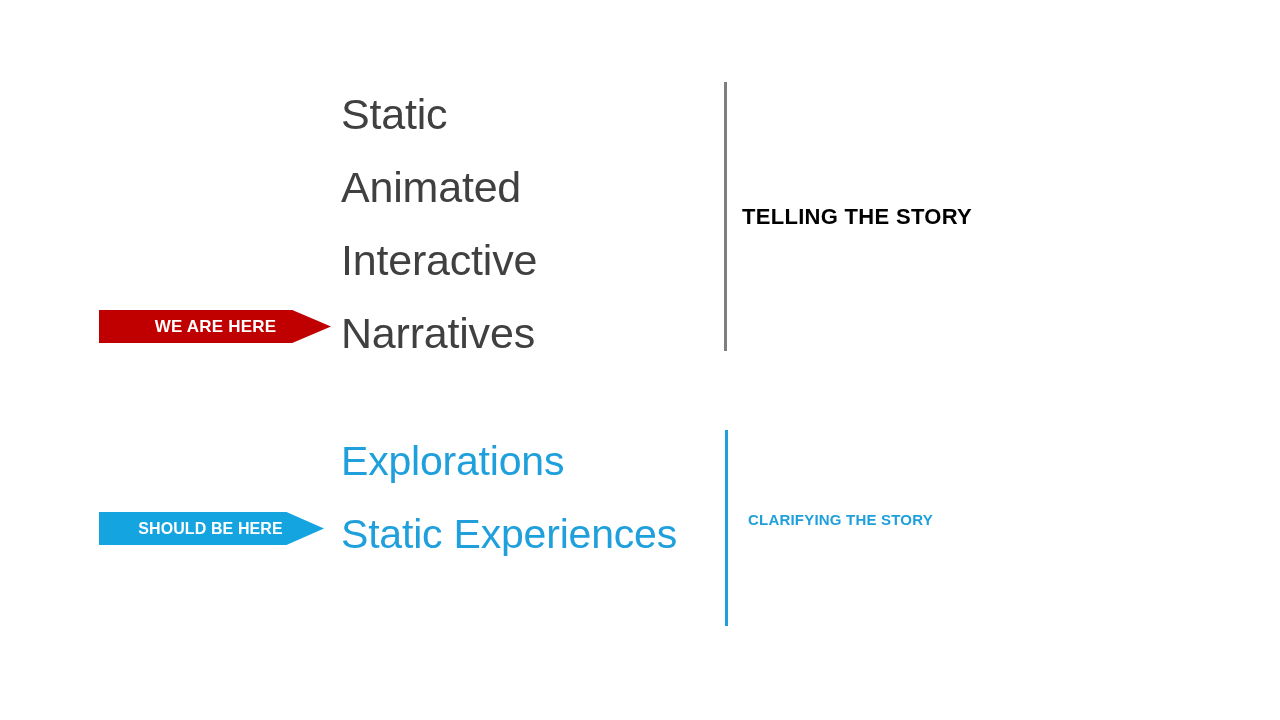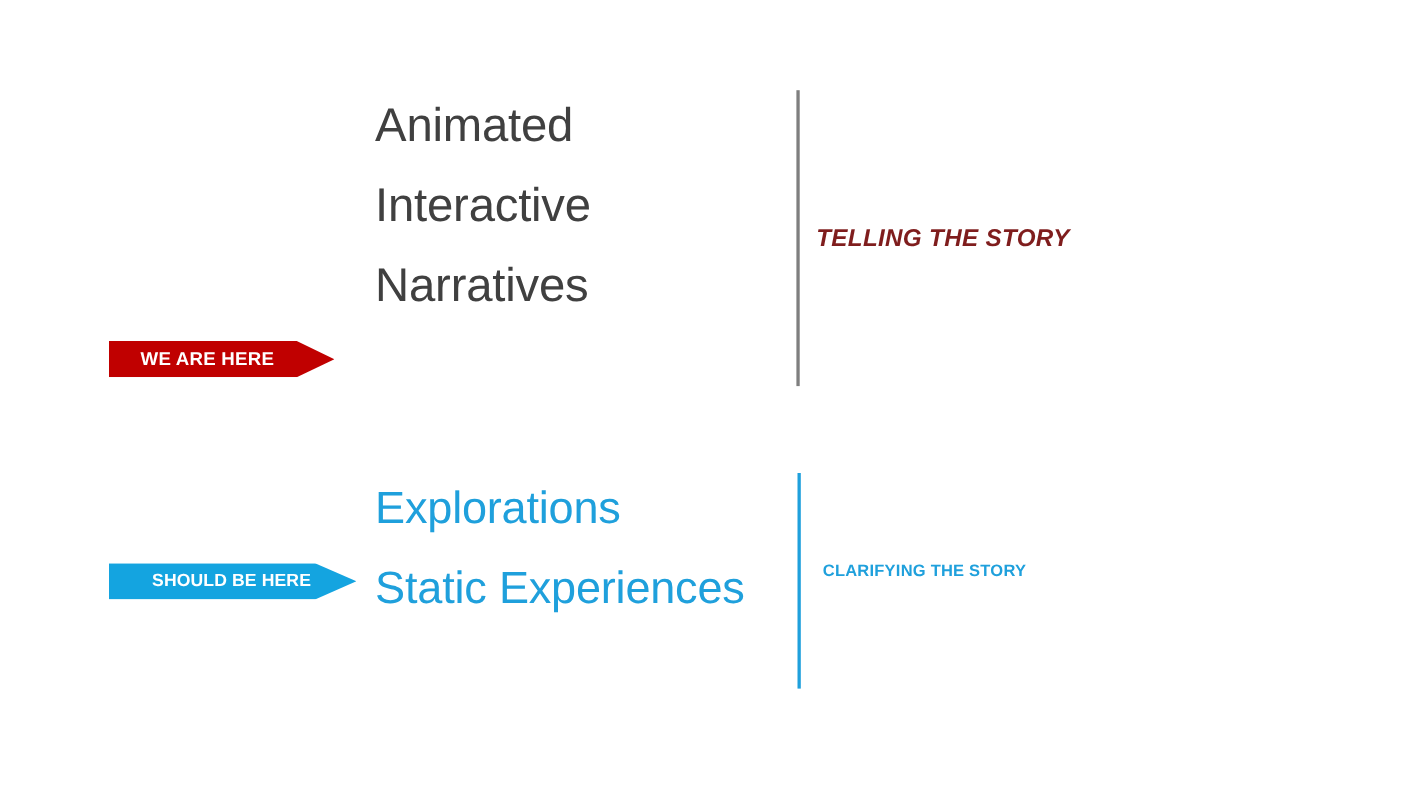--- a/index.html
+++ b/index.html
@@ -83,22 +83,21 @@
   .section-caption {
     position: absolute;
     font-weight: bold;
     white-space: nowrap;
   }
   #caption-telling {
     left: 742px;
     top: 204px;
     font-size: 22px;
     letter-spacing: 0.3px;
-    color: #7f1d1d;
-    font-style: italic;
+    color: #000000;
   }
   #caption-clarifying {
     left: 748px;
     top: 511px;
     font-size: 15px;
     letter-spacing: 0.2px;
     color: #1FA0DC;
   }
 
   
@@ -112,20 +111,21 @@
     white-space: nowrap;
     -webkit-clip-path: polygon(0 0, 83.3% 0, 100% 50%, 83.3% 100%, 0 100%);
     clip-path: polygon(0 0, 83.3% 0, 100% 50%, 83.3% 100%, 0 100%);
   }
   #arrow-we-are-here {
     left: 99px;
     top: 310px;
     width: 205px;
     height: 33px;
     background: #C00000;
+    padding-left: 27px;
   }
   #arrow-we-are-here .arrow-label {
     font-size: 17px;
     letter-spacing: 0.2px;
     padding-right: 26px;
   }
   #arrow-should-be-here {
     left: 99px;
     top: 512px;
     width: 205px;
@@ -140,20 +140,21 @@
   }
 </style>
 </head>
 <body>
 
 <div class="slide">
 
   <div class="group">
 
     <ul class="item-list" id="top-list">
+      <li>Static</li>
       <li>Animated</li>
       <li>Interactive</li>
       <li>Narratives</li>
     </ul>
 
     <div class="divider" id="divider-top"></div>
 
     <div class="section-caption" id="caption-telling">TELLING THE STORY</div>
 
     <div class="arrow-callout" id="arrow-we-are-here">

